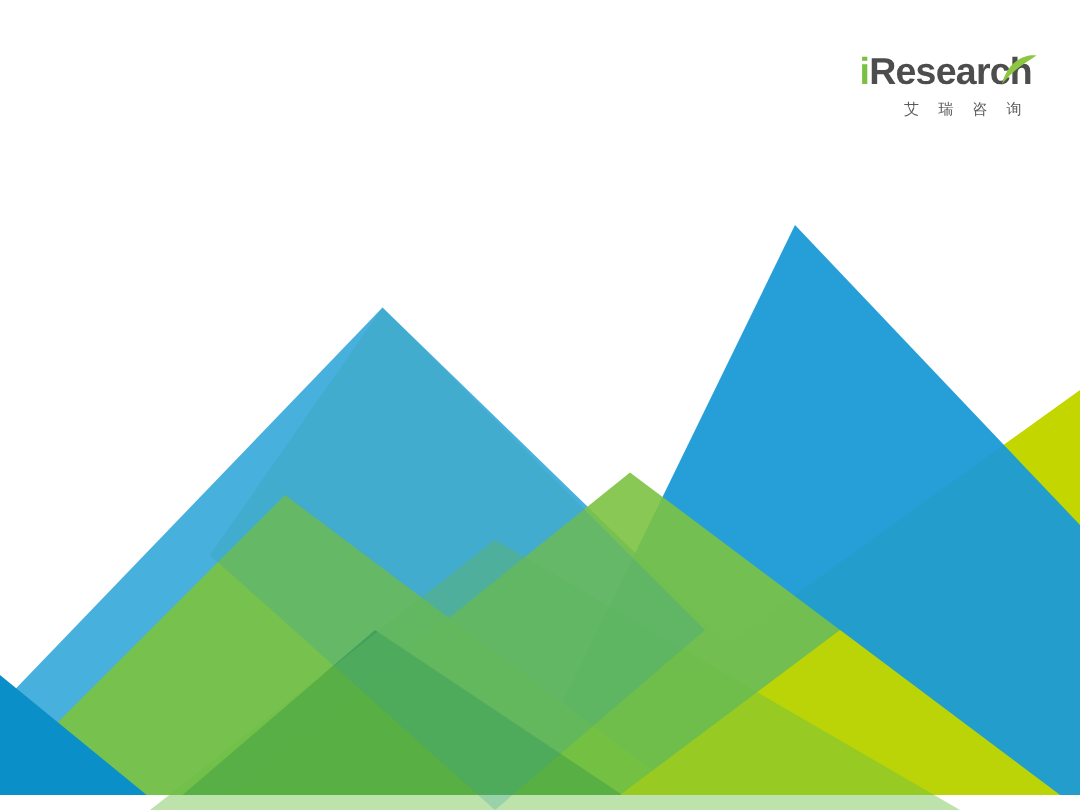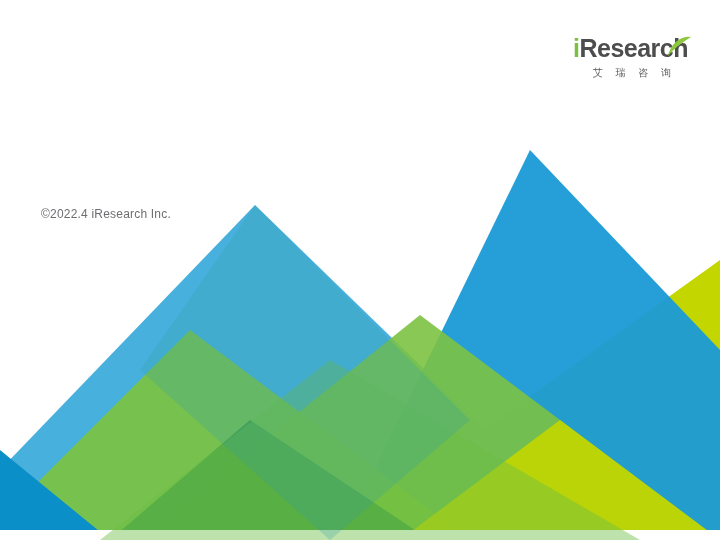--- a/index.html
+++ b/index.html
@@ -48,21 +48,21 @@
   .logo-swoosh {
     position: absolute;
     top: 2px;
     right: -4px;
     width: 26px;
     height: 22px;
   }
   .logo-cn {
     position: absolute;
     top: 32px;
-    right: 12px;
+    right: 2px;
     font-size: 10px;
     letter-spacing: 5px;
     color: #5a5a5a;
     white-space: nowrap;
   }
 
   
   .title {
     position: absolute;
     left: 41px;
@@ -103,21 +103,20 @@
     <div class="logo-word">
       <span class="logo-i">i</span><span class="logo-res">Research</span>
     </div>
     <svg class="logo-swoosh" viewBox="0 0 26 22">
       <path d="M2,20 C6,4 18,0 25,1 C19,5 10,10 2,20 Z" fill="#8dc63f"></path>
     </svg>
     <div class="logo-cn">艾 瑞 咨 询</div>
   </div>
 
 
-  <div class="copyright">©2022.4 iResearch Inc.</div>
 
   <svg class="graphic" viewBox="0 0 720 420" preserveAspectRatio="none">
 
     <polygon points="720,140 720,420 330,420" fill="#c3d600"></polygon>
 
     <polygon points="470,0 720,250 720,60 560,0" fill="#2eaae1" opacity="0"></polygon>
 
     <polygon points="255,85 0,350 0,420 600,420" fill="#48b0dd"></polygon>
 
     <polygon points="530,30 720,230 720,420 340,420" fill="#1a9ad7" opacity="0.95"></polygon>

